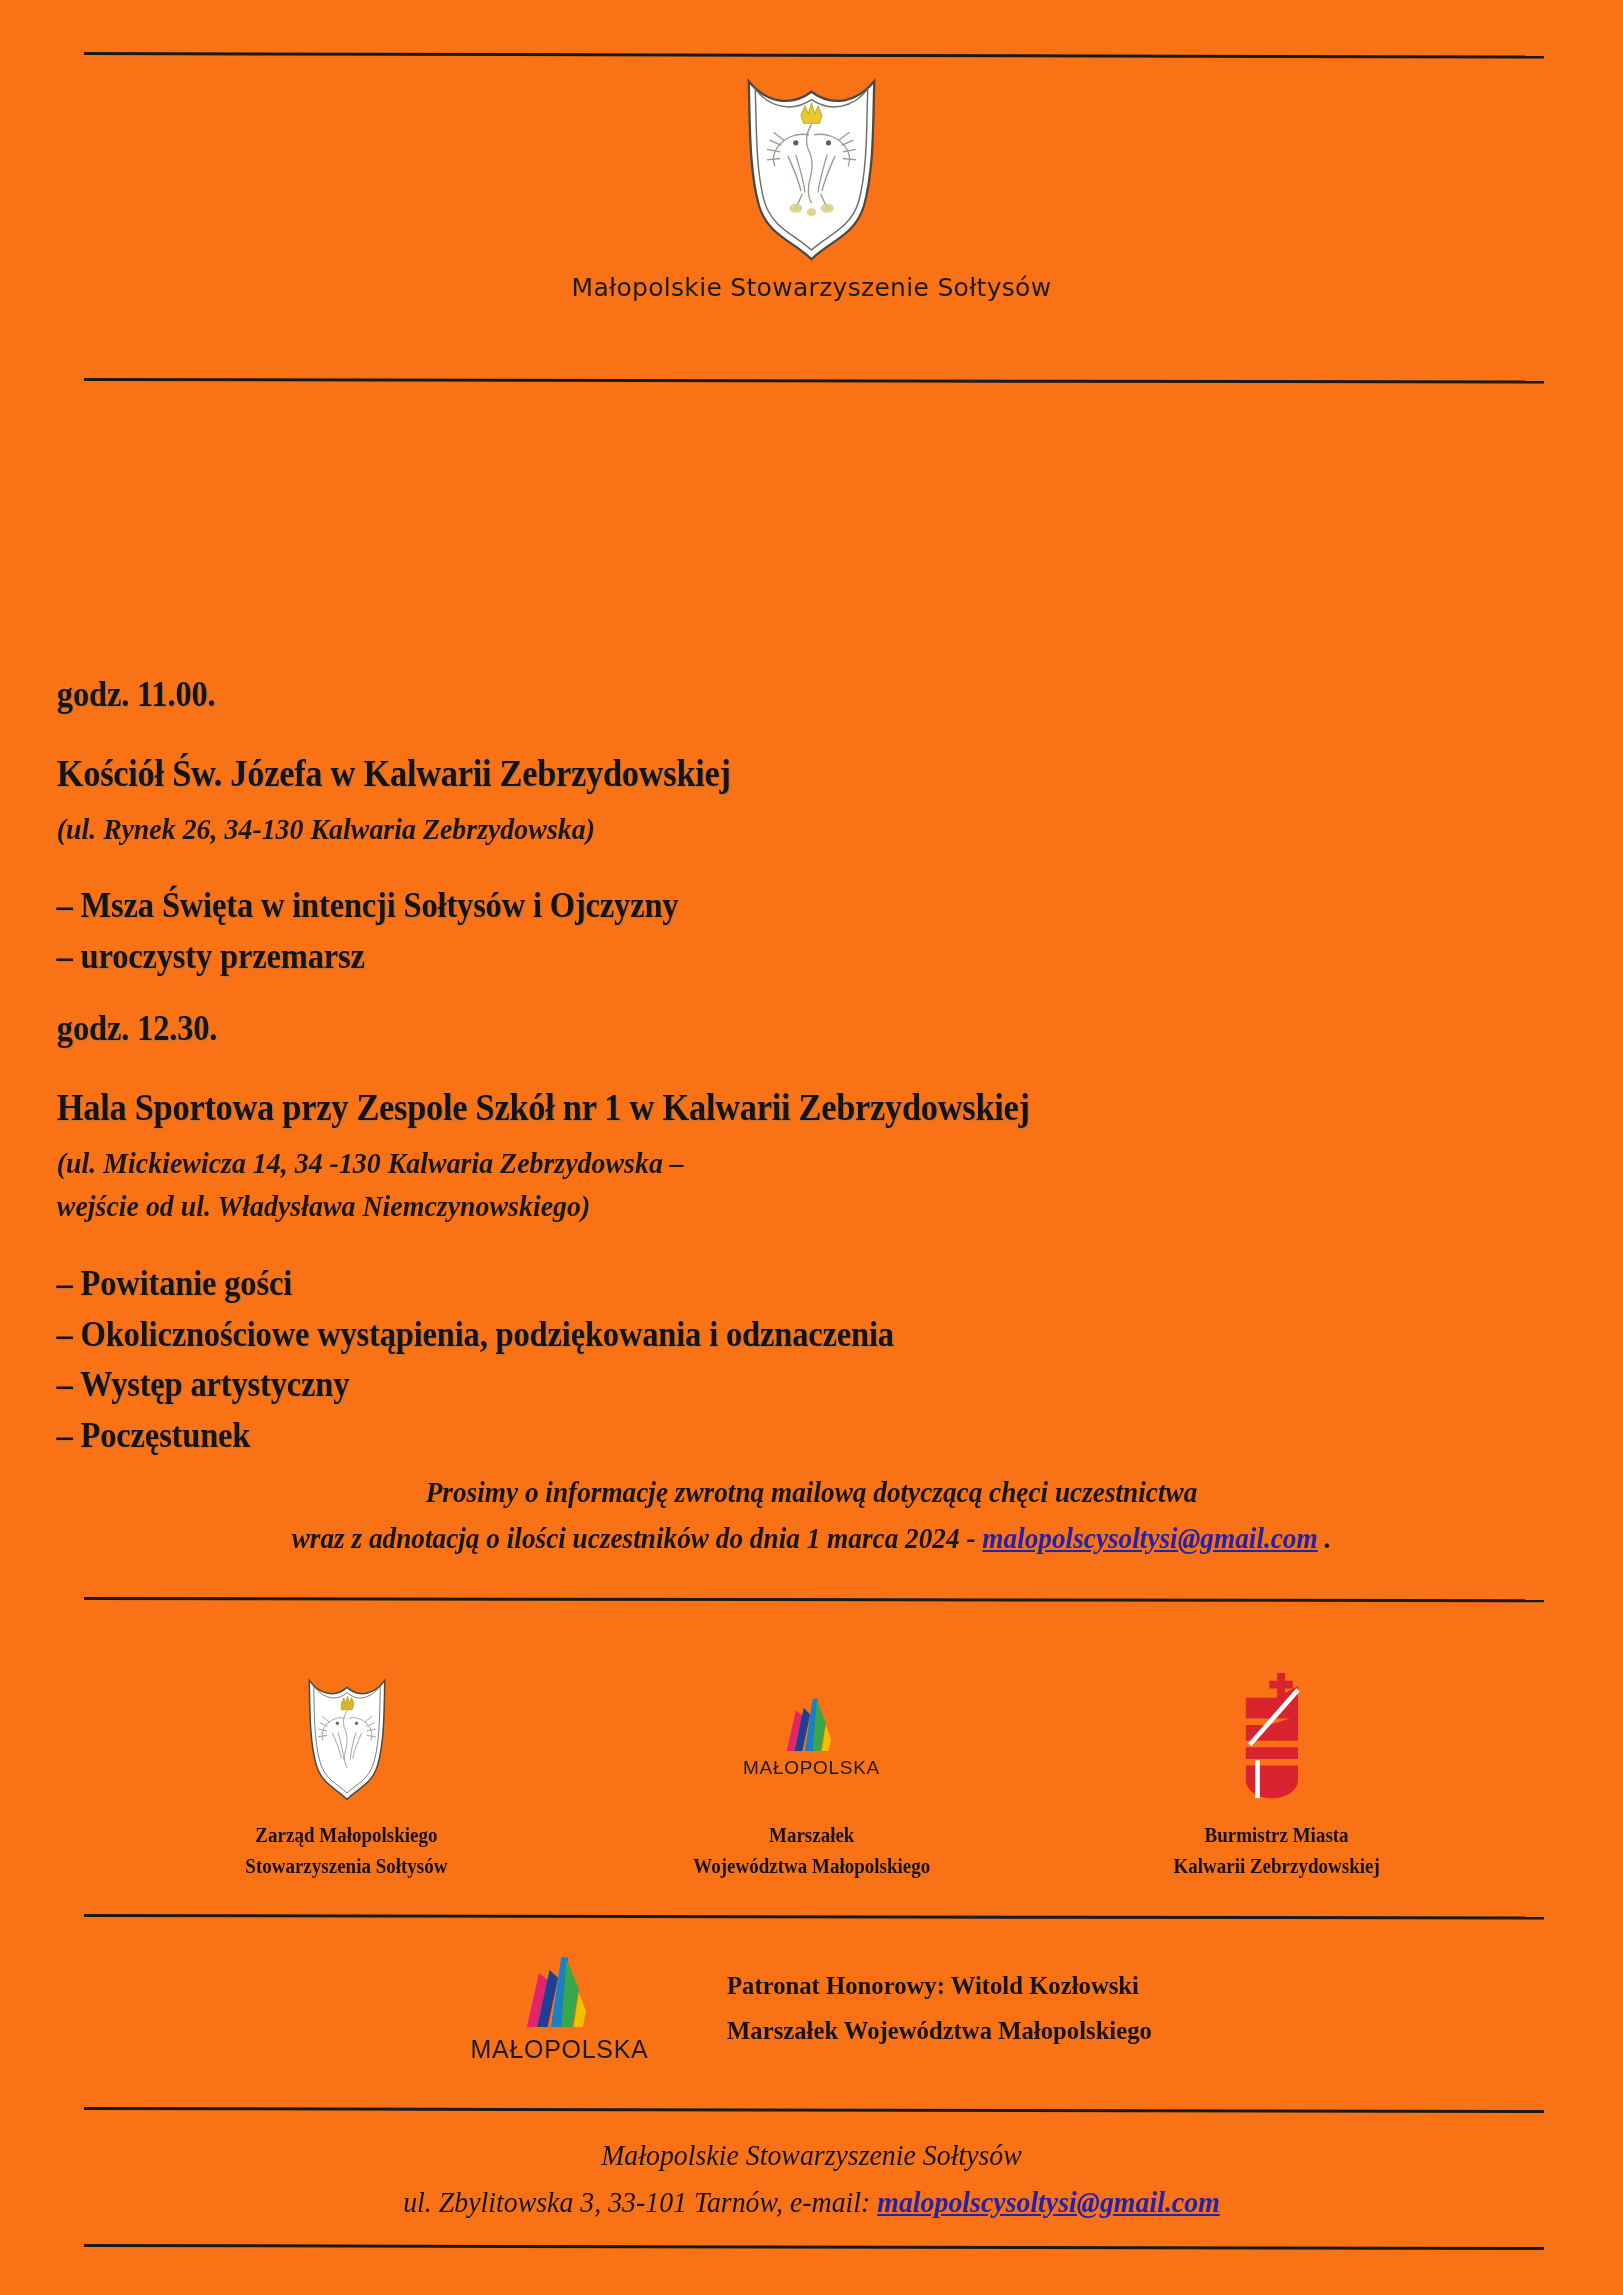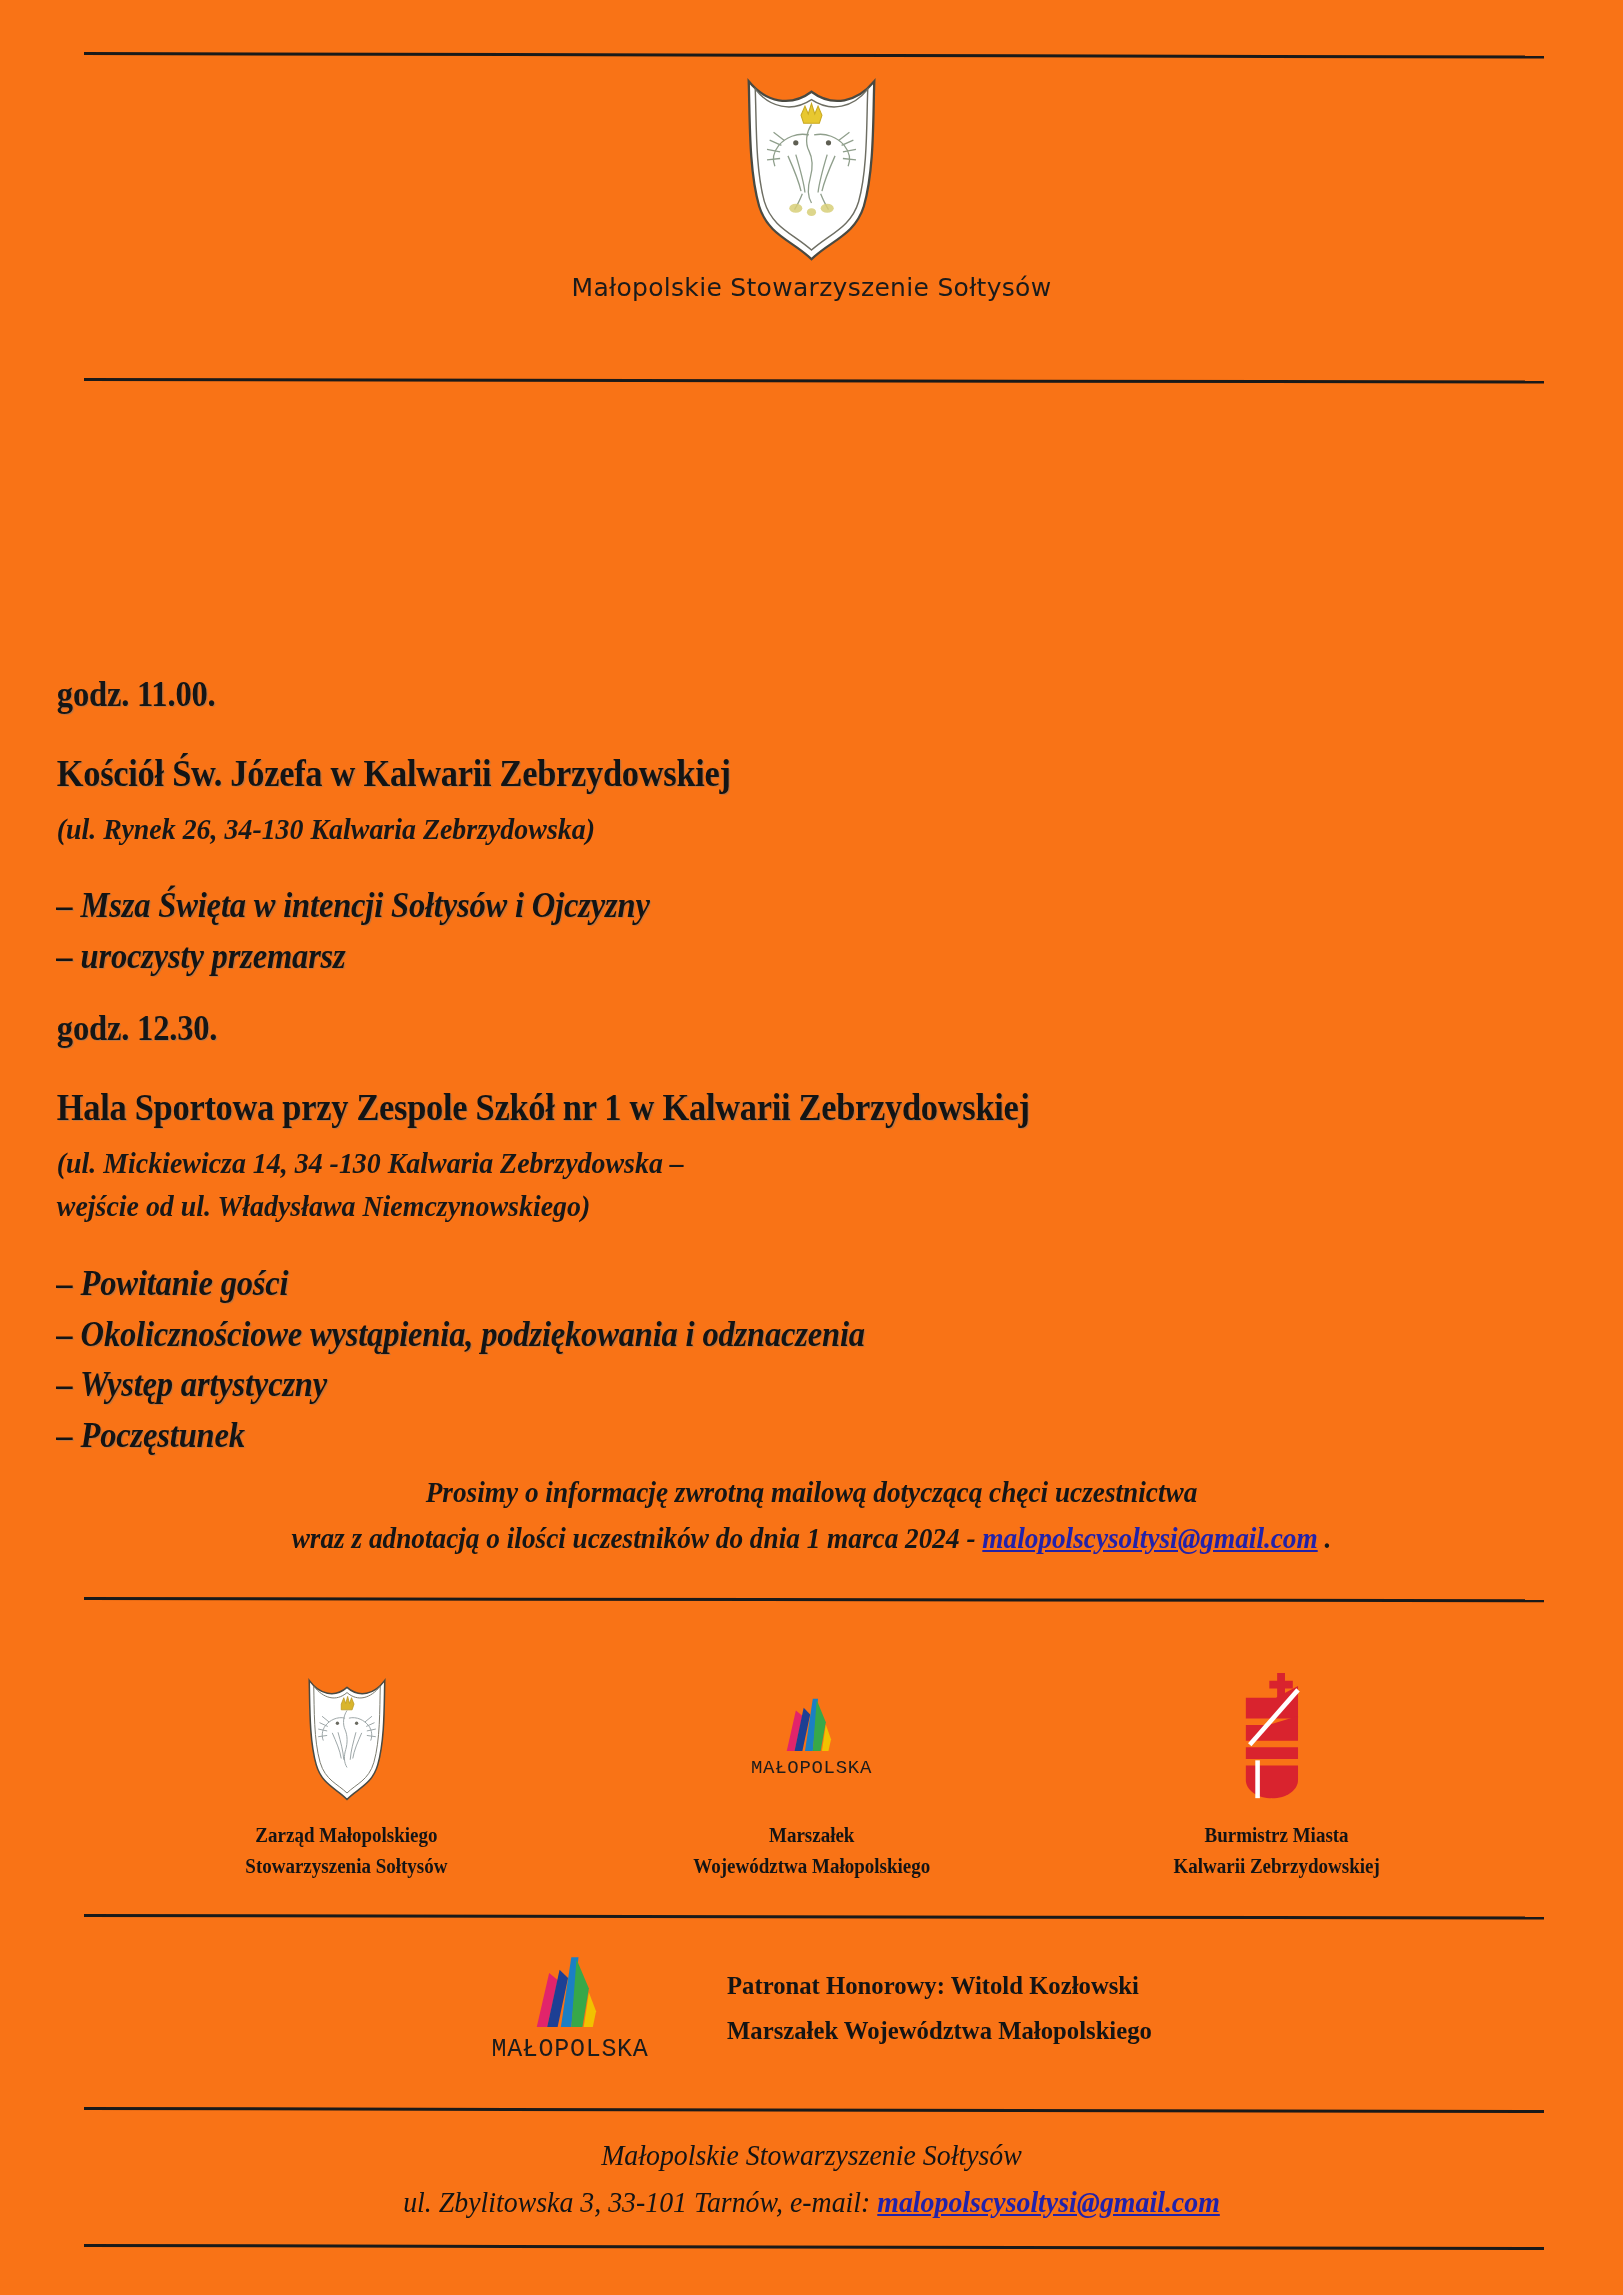--- a/index.html
+++ b/index.html
@@ -112,21 +112,20 @@
     line-height: 1.45;
     color: #181818;
     transform: scaleX(0.93);
   }
   .ev-items {
     margin-top: 31px;
     list-style: none;
     padding: 0;
     margin-left: 0;
     margin-right: 8px;
-    font-style: italic;
   }
   .ev-items li {
     font-weight: bold;
     font-size: 35px;
     line-height: 1.45;
     letter-spacing: -0.2px;
     color: #141414;
     transform: scaleX(0.93);
     text-shadow: 1.3px 1.3px 0.3px rgba(120,120,120,0.42);
   }
@@ -219,21 +218,21 @@
     line-height: 1.62;
     color: #141414;
     transform: scaleX(0.96);
   }
 
   
   .mlp { display: flex; flex-direction: column; align-items: center; }
   .mlp-mark { position: relative; width: 98px; height: 73px; }
   .mlp-word {
     margin-top: 7.8px;
-    font-family: Liberation Mono, monospace;
+    font-family: Liberation Sans, sans-serif;
     font-size: 25px;
     letter-spacing: 0.7px;
     color: #1c1c1c;
   }
   .mlp.small .mlp-mark { width: 73px; height: 55px; }
   .mlp.small .mlp-word { font-size: 19px; margin-top: 6.5px; }
 
   
   .kalwaria { width: 111px; height: 137px; }
 </style>

